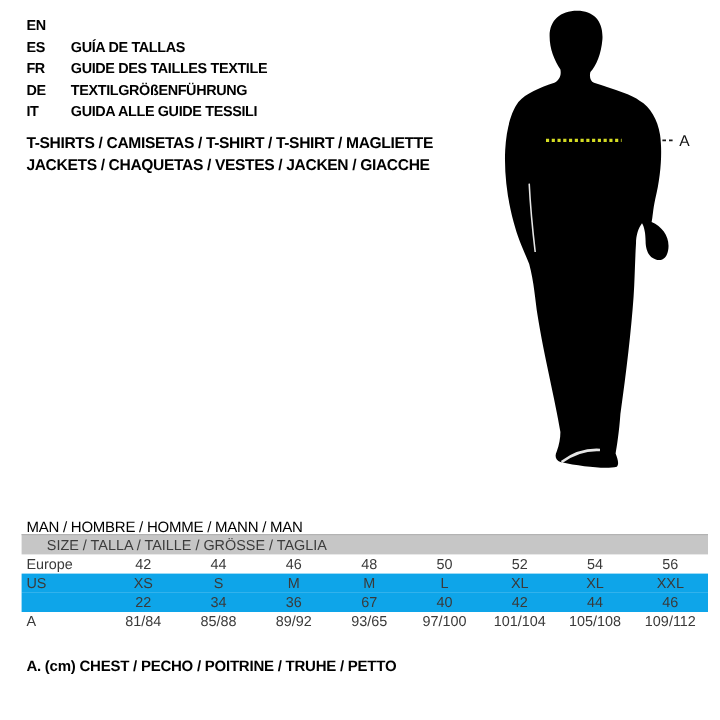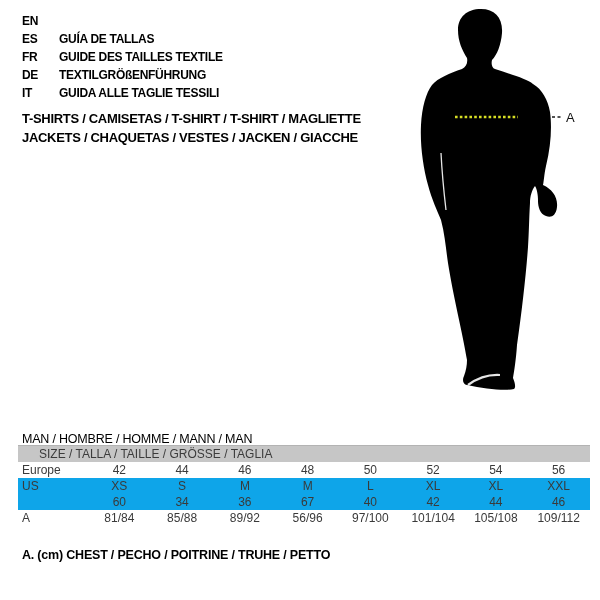--- a/index.html
+++ b/index.html
@@ -47,21 +47,21 @@
     <div class="lang-row">
       <span class="lang-code">FR</span>
       <span class="lang-label">GUIDE DES TAILLES TEXTILE</span>
     </div>
     <div class="lang-row">
       <span class="lang-code">DE</span>
       <span class="lang-label">TEXTILGRÖßENFÜHRUNG</span>
     </div>
     <div class="lang-row">
       <span class="lang-code">IT</span>
-      <span class="lang-label">GUIDA ALLE TAGLIE TESSILI</span>
+      <span class="lang-label">GUIDA ALLE GUIDE TESSILI</span>
     </div>
   </div>
 
   <div class="categories">
     <div class="cat-line">T-SHIRTS / CAMISETAS / T-SHIRT / T-SHIRT / MAGLIETTE</div>
     <div class="cat-line">JACKETS / CHAQUETAS / VESTES / JACKEN / GIACCHE</div>
   </div>
 
   <div class="figure">
     <svg width="175" height="390" viewBox="0 0 175 390">
@@ -128,36 +128,36 @@
       <span class="t-cell">M</span>
       <span class="t-cell">M</span>
       <span class="t-cell">L</span>
       <span class="t-cell">XL</span>
       <span class="t-cell">XL</span>
       <span class="t-cell">XXL</span>
     </div>
 
     <div class="t-row alt">
       <span class="t-label"></span>
-      <span class="t-cell">60</span>
+      <span class="t-cell">22</span>
       <span class="t-cell">34</span>
       <span class="t-cell">36</span>
       <span class="t-cell">67</span>
       <span class="t-cell">40</span>
       <span class="t-cell">42</span>
       <span class="t-cell">44</span>
       <span class="t-cell">46</span>
     </div>
 
     <div class="t-row tall">
       <span class="t-label">A</span>
       <span class="t-cell">81/84</span>
       <span class="t-cell">85/88</span>
       <span class="t-cell">89/92</span>
-      <span class="t-cell">56/96</span>
+      <span class="t-cell">93/65</span>
       <span class="t-cell">97/100</span>
       <span class="t-cell">101/104</span>
       <span class="t-cell">105/108</span>
       <span class="t-cell">109/112</span>
     </div>
   </div>
 
   <div class="footnote">A. (cm) CHEST / PECHO / POITRINE / TRUHE / PETTO</div>
 
 </div>

